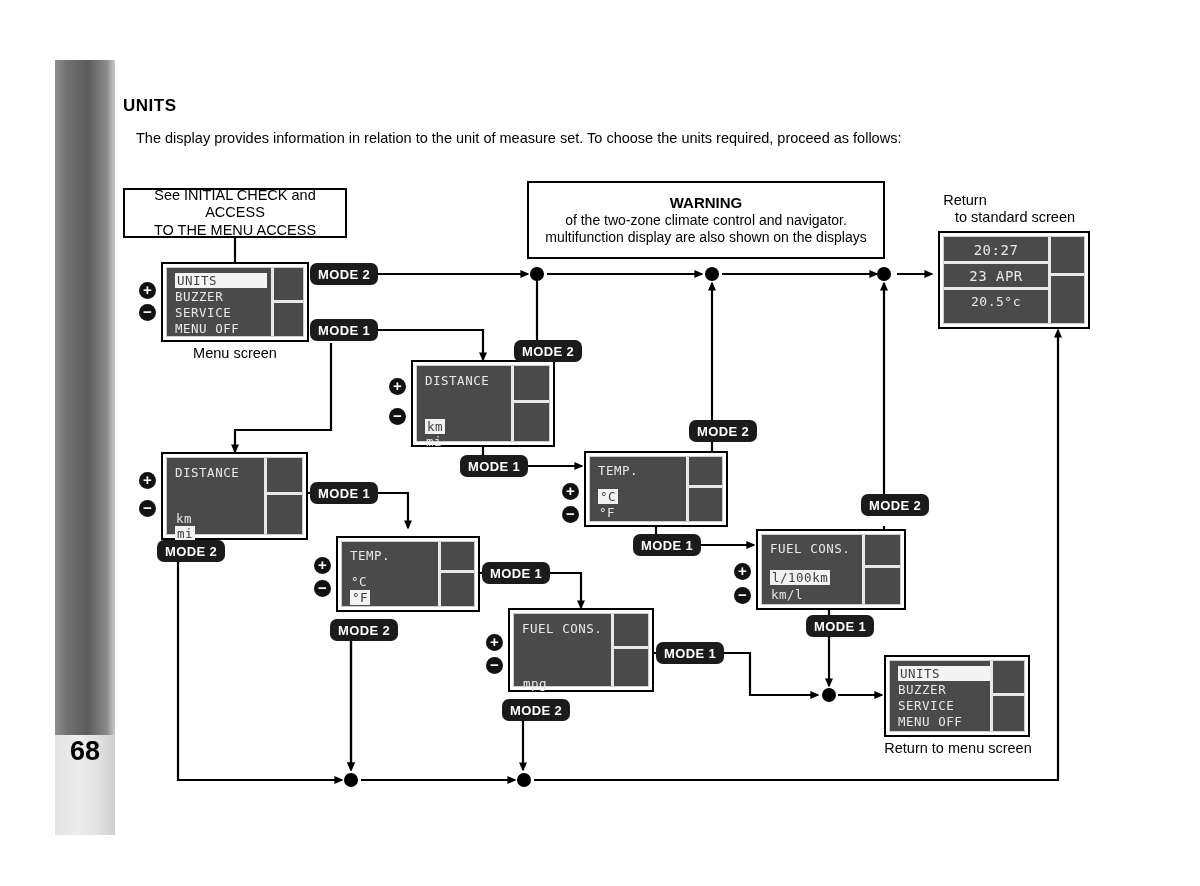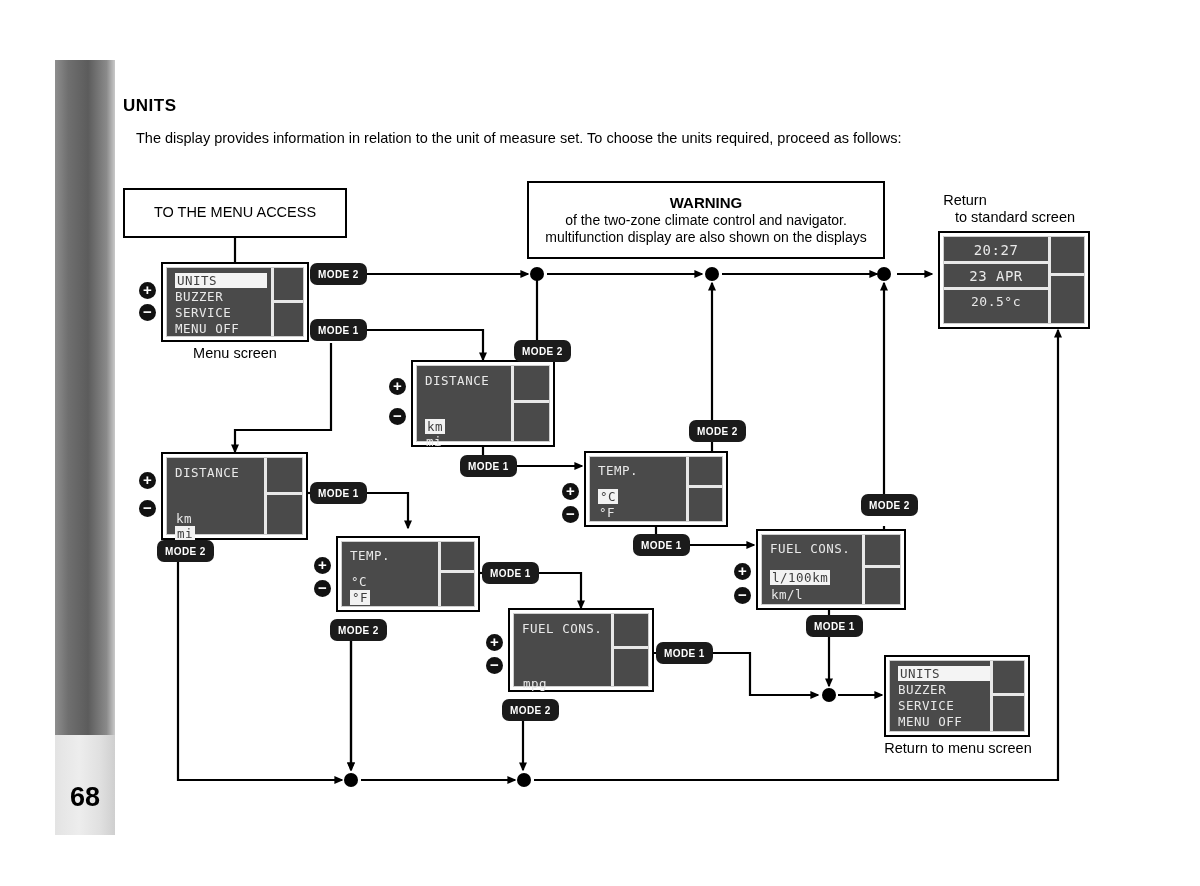--- a/index.html
+++ b/index.html
@@ -17,21 +17,21 @@
     background:linear-gradient(to right,#8e8e8e 0%,#6f6f6f 22%,#5c5c5c 55%,#8a8a8a 86%,#c9c9c9 100%);
   }
   #side-tab-label{
     position:absolute; left:50%; top:225px;
     transform:translateX(-50%) rotate(-90deg);
     transform-origin:center center;
     white-space:nowrap;
     color:#ffffff; font-weight:bold; font-size:14px; letter-spacing:1.6px;
   }
   #page-number{
-    position:absolute; left:55px; top:782px; width:60px;
+    position:absolute; left:55px; top:736px; width:60px;
     text-align:center; color:#000; font-size:27px; font-weight:bold;
     font-family:"Liberation Sans", sans-serif;
   }
   #side-tab-bottom{
     position:absolute; left:55px; top:735px; width:60px; height:100px;
     background:linear-gradient(to right,#e3e3e3 0%,#ededed 40%,#e0e0e0 75%,#cfcfcf 100%);
   }
 
   
   #heading{
@@ -84,21 +84,21 @@
   .menu-item{ position:absolute; left:8px; }
   .menu-item.sel{ background:#f4f4f4; color:#3f3f3f; width:92px; padding-left:2px;}
 
   .caption{
     position:absolute; font-size:14.5px; color:#000; text-align:center; white-space:nowrap;
   }
 
   
   .mode-btn{
     position:absolute; background:#1b1b1b; color:#fff;
-    border-radius:7px; font-size:10px; font-weight:bold;
+    border-radius:7px; font-size:13px; font-weight:bold;
     letter-spacing:.4px; display:flex; align-items:center; justify-content:center;
     height:22px; padding:0 8px; white-space:nowrap;
   }
 
   
   .pm{
     position:absolute; width:17px; height:17px; border-radius:50%;
     background:#111; color:#fff;
     display:flex; align-items:center; justify-content:center;
     font-size:15px; font-weight:bold; line-height:1;
@@ -186,20 +186,21 @@
     <circle cx="712" cy="274" r="7"></circle>
     <circle cx="884" cy="274" r="7"></circle>
     <circle cx="351" cy="780" r="7"></circle>
     <circle cx="524" cy="780" r="7"></circle>
     <circle cx="829" cy="695" r="7"></circle>
   </g>
 </svg>
 
 <div class="plain-box" id="initial-check-box">
   <div>
+    <div>See INITIAL CHECK and ACCESS</div>
     <div>TO THE MENU ACCESS</div>
   </div>
 </div>
 
 <div class="plain-box" id="warning-box">
   <div id="warning-title">WARNING</div>
   <div id="warning-text">
     <div>of the two-zone climate control and navigator.</div>
     <div>multifunction display are also shown on the displays</div>
   </div>

